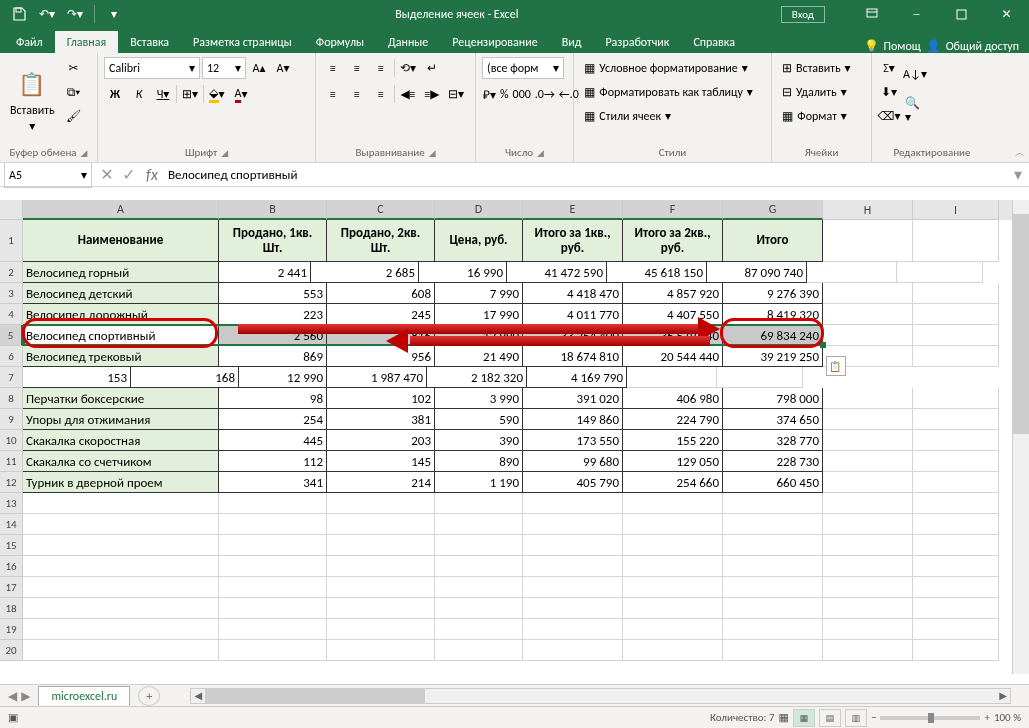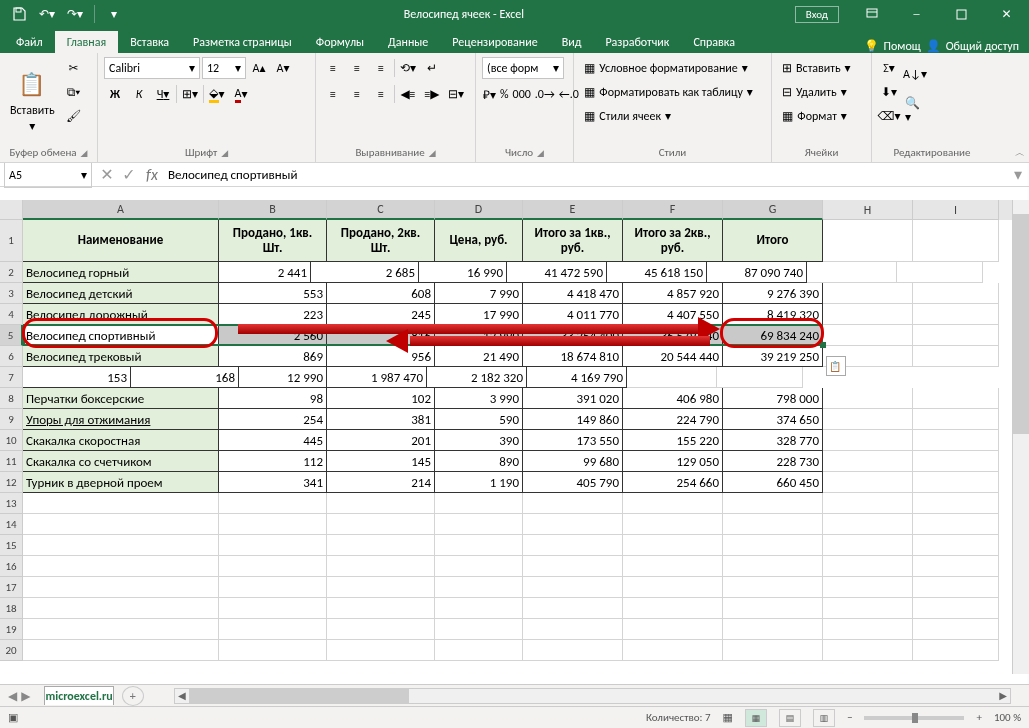--- a/index.html
+++ b/index.html
@@ -6,21 +6,21 @@
 body { background: #fff; width: 1029px; height: 728px; overflow: hidden; position: relative; }
 
 
 .titlebar { height: 28px; background: #217346; display: flex; align-items: center; color: #fff; font-size: 12px; }
 .titlebar .qat { display: flex; align-items: center; gap: 2px; padding: 0 6px; }
 .qat-btn { width: 26px; height: 26px; display: flex; align-items: center; justify-content: center; color: #fff; }
 .qat-sep { width: 1px; height: 18px; background: rgba(255,255,255,0.3); margin: 0 4px; }
 .titlebar .title { flex: 1; text-align: center; }
 .titlebar .wincontrols { display: flex; }
 .winbtn { width: 45px; height: 28px; display: flex; align-items: center; justify-content: center; }
-.login-btn { border: 1px solid rgba(255,255,255,0.5); padding: 1px 10px; margin-right: 10px; font-size: 11px; }
+.login-btn { border: 1px solid rgba(255,255,255,0.5); padding: 1px 10px; margin-right: 24px; font-size: 11px; }
 
 
 .tabs { height: 25px; background: #217346; display: flex; align-items: flex-end; padding-left: 4px; }
 .tab { padding: 4px 12px; color: #fff; font-size: 12px; cursor: pointer; }
 .tab.active { background: #f3f2f1; color: #217346; }
 .tabs .right { margin-left: auto; display: flex; align-items: center; gap: 6px; padding-right: 10px; }
 .icon-link { color: #fff; font-size: 12px; display: flex; align-items: center; gap: 4px; }
 
 
 .ribbon { height: 110px; background: #f3f2f1; border-bottom: 1px solid #d5d5d5; display: flex; font-size: 12px; position: relative; }
@@ -66,31 +66,31 @@
 .circ { position: absolute; border: 3px solid #d40000; border-radius: 14px; pointer-events: none; }
 .arrow-body { position: absolute; height: 10px; background: linear-gradient(#e53535,#a00000); pointer-events: none; }
 .arrow-head { position: absolute; width: 0; height: 0; border-top: 12px solid transparent; border-bottom: 12px solid transparent; pointer-events: none; }
 .pasteopt { position: absolute; width: 20px; height: 20px; border: 1px solid #a9a9a9; background: #fff; display: flex; align-items: center; justify-content: center; font-size: 10px; color: #666; }
 .sel-border { position: absolute; border: 2px solid #217346; pointer-events: none; }
 .sel-handle { position: absolute; width: 6px; height: 6px; background: #217346; pointer-events: none; }
 
 
 .sheetbar { position: absolute; bottom: 22px; left: 0; right: 0; height: 22px; background: #f3f2f1; border-top: 1px solid #ccc; display: flex; align-items: center; font-size: 12px; }
 .sheetnav { display: flex; gap: 4px; padding: 0 8px; color: #888; }
-.sheettab { border: 1px solid #aaa; border-bottom: none; padding: 2px 0; background: #fff; font-weight: bold; color: #217346; margin-left: 6px; }
+.sheettab { border: 1px solid #aaa; border-bottom: none; padding: 2px 12px; background: #fff; font-weight: normal; color: #217346; }
 .addsheet { width: 22px; height: 20px; border: 1px solid #ccc; border-radius: 50%; text-align: center; margin-left: 8px; color: #777; line-height: 18px; }
 .hscroll { flex: 1; height: 16px; border: 1px solid #ccc; margin: 0 18px 0 30px; position: relative; background: #f0f0f0; display: flex; }
 .hscroll .thumb { position: absolute; left: 14px; width: 220px; top: 0; bottom: 0; background: #cdcdcd; }
 .hscroll .arr { width: 14px; text-align: center; font-size: 10px; color: #666; line-height: 14px; }
 .vscroll { position: absolute; right: 0; top: 200px; bottom: 54px; width: 17px; border-left: 1px solid #ccc; background: #f0f0f0; }
 .vscroll .thumb { position: absolute; top: 14px; height: 220px; left: 0; right: 0; background: #cdcdcd; }
 
 
 .status { position: absolute; bottom: 0; left: 0; right: 0; height: 22px; background: #f3f2f1; border-top: 1px solid #ccc; display: flex; align-items: center; font-size: 11px; color: #555; padding: 0 8px; }
-.status .right { margin-left: auto; display: flex; align-items: center; gap: 12px; }
+.status .right { margin-left: auto; display: flex; align-items: center; gap: 4px; }
 .zoom-slider { width: 100px; height: 4px; background: #ccc; position: relative; }
 .zoom-slider .th { position: absolute; left: 48px; top: -3px; width: 6px; height: 10px; background: #888; }
 .viewbtn { width: 22px; height: 18px; border: 1px solid #ccc; display: flex; align-items: center; justify-content: center; font-size: 9px; }
 .viewbtn.active { background: #d0e7dc; }
 svg { display: block; }
 </style>
 </head>
 <body>
 
 <div class="titlebar">
@@ -99,21 +99,21 @@
         <svg width="14" height="14" viewBox="0 0 14 14">
           <path d="M2 1h8l3 3v9H2z" fill="none" stroke="#fff" stroke-width="1.2"></path>
           <rect x="4" y="1" width="5" height="4" fill="none" stroke="#fff"></rect>
         </svg>
       </div>
     <div class="qat-btn">↶▾</div>
     <div class="qat-btn">↷▾</div>
     <div class="qat-sep"></div>
     <div class="qat-btn">▾</div>
   </div>
-  <div class="title">Велосипед ячеек  -  Excel</div>
+  <div class="title">Выделение ячеек  -  Excel</div>
   <div class="login-btn">Вход</div>
   <div class="wincontrols">
     <div class="winbtn">
         <svg width="12" height="12">
           <rect x="1" y="1" width="10" height="8" fill="none" stroke="#fff"></rect>
           <path d="M1 4h10" stroke="#fff"></path>
         </svg>
       </div>
     <div class="winbtn">─</div>
     <div class="winbtn">
@@ -410,34 +410,34 @@
         <div class="cell n" style="width: 108px;">98</div>
         <div class="cell n" style="width: 108px;">102</div>
         <div class="cell n" style="width: 88px;">3 990</div>
         <div class="cell n" style="width: 100px;">391 020</div>
         <div class="cell n" style="width: 100px;">406 980</div>
         <div class="cell n" style="width: 100px;">798 000</div>
         <div class="cell empty" style="width: 90px;"></div>
         <div class="cell empty" style="width: 86px;"></div>
       </div>
       <div class="cellrow">
-        <div class="cell a" style="width: 196px; text-decoration: underline;">Упоры для отжимания</div>
+        <div class="cell a" style="width: 196px;">Упоры для отжимания</div>
         <div class="cell n" style="width: 108px;">254</div>
         <div class="cell n" style="width: 108px;">381</div>
         <div class="cell n" style="width: 88px;">590</div>
         <div class="cell n" style="width: 100px;">149 860</div>
         <div class="cell n" style="width: 100px;">224 790</div>
         <div class="cell n" style="width: 100px;">374 650</div>
         <div class="cell empty" style="width: 90px;"></div>
         <div class="cell empty" style="width: 86px;"></div>
       </div>
       <div class="cellrow">
         <div class="cell a" style="width: 196px;">Скакалка скоростная</div>
         <div class="cell n" style="width: 108px;">445</div>
-        <div class="cell n" style="width: 108px;">201</div>
+        <div class="cell n" style="width: 108px;">203</div>
         <div class="cell n" style="width: 88px;">390</div>
         <div class="cell n" style="width: 100px;">173 550</div>
         <div class="cell n" style="width: 100px;">155 220</div>
         <div class="cell n" style="width: 100px;">328 770</div>
         <div class="cell empty" style="width: 90px;"></div>
         <div class="cell empty" style="width: 86px;"></div>
       </div>
       <div class="cellrow">
         <div class="cell a" style="width: 196px;">Скакалка со счетчиком</div>
         <div class="cell n" style="width: 108px;">112</div>

